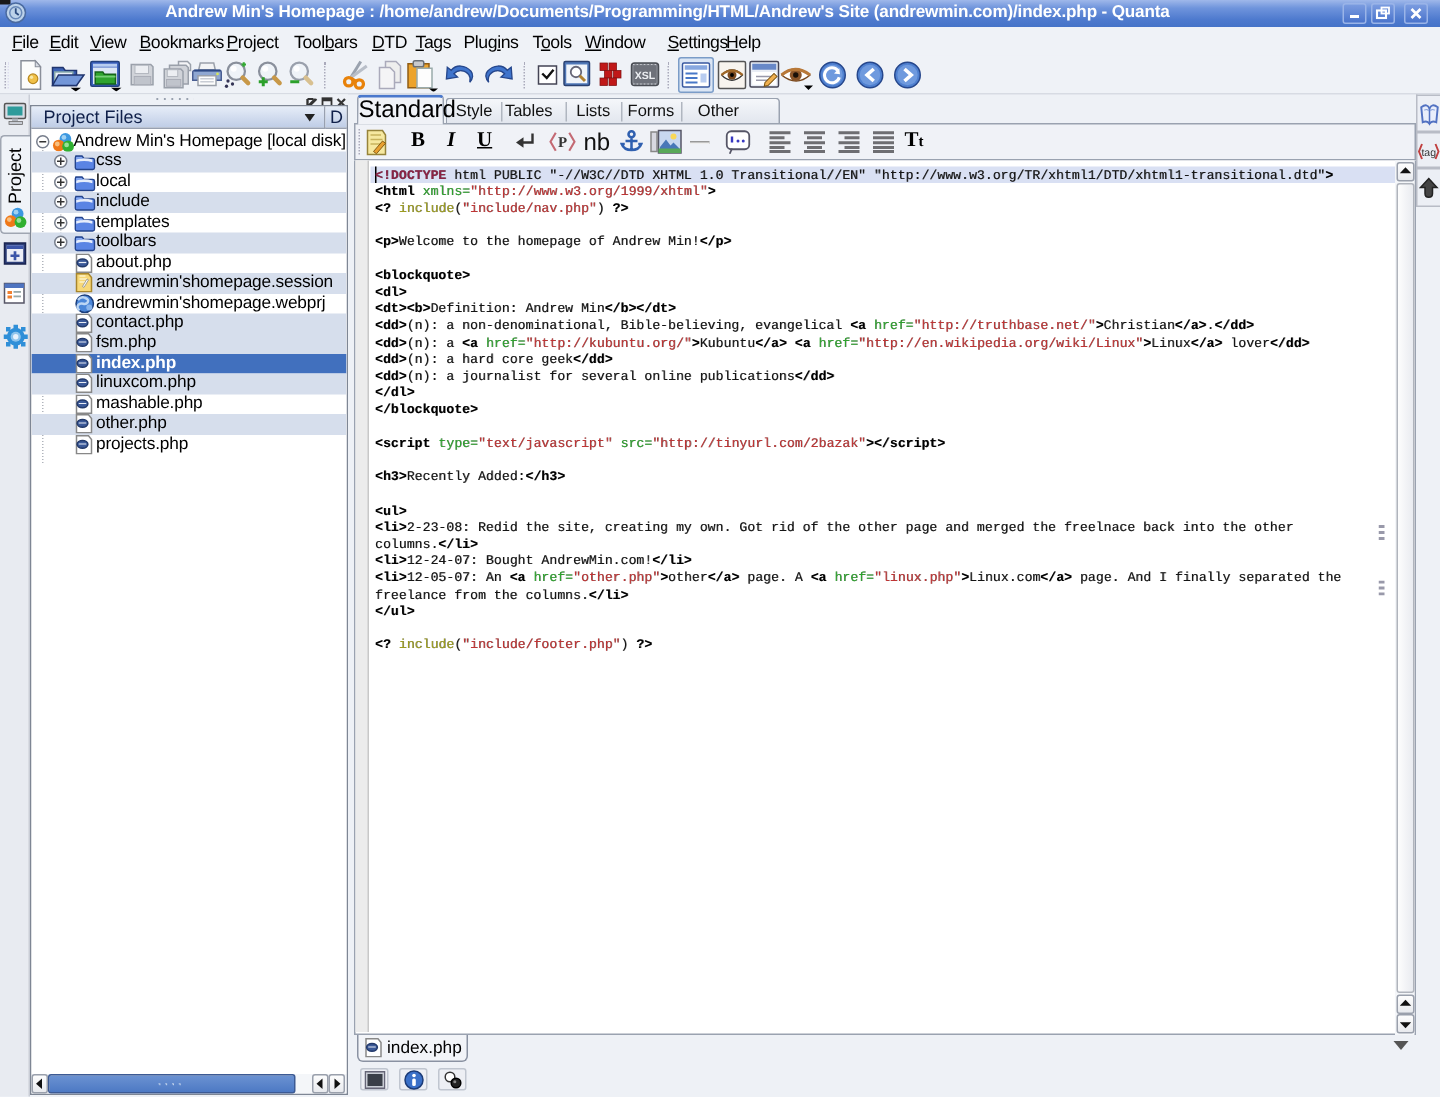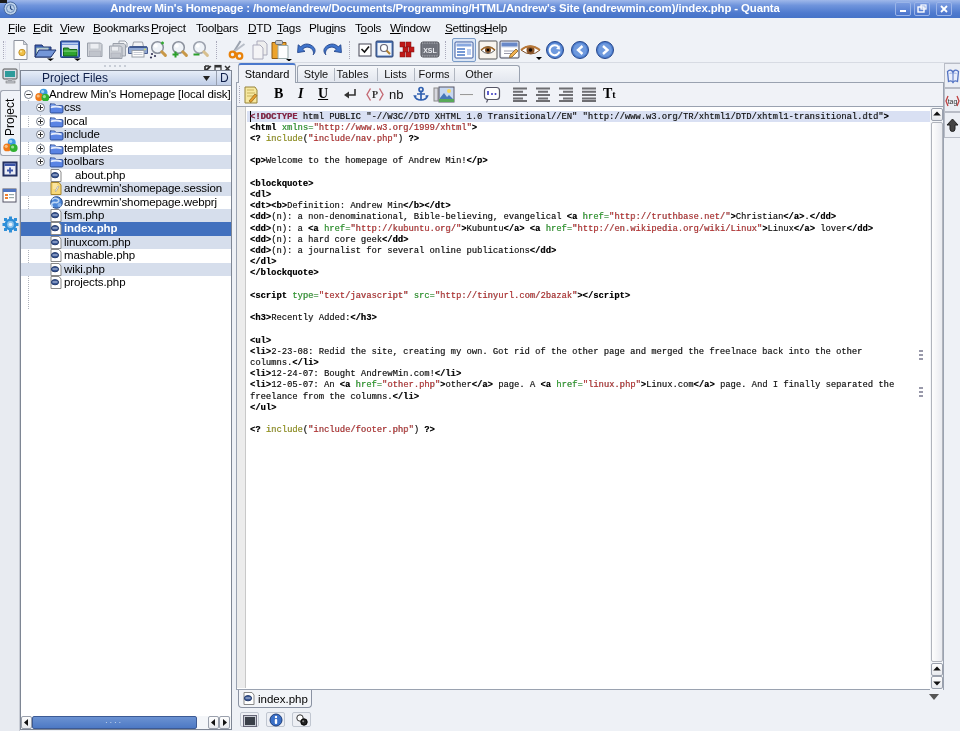--- a/index.html
+++ b/index.html
@@ -16,21 +16,21 @@
 .row{position:relative;height:13.45px;font-size:11.5px;color:#000;white-space:nowrap;letter-spacing:-0.1px}
 .row .lbl{position:absolute;top:0;line-height:13.45px}
 .row svg{position:absolute}
 .exp{position:absolute;width:9px;height:9px;top:2px;background:#fdfdfd;border:1px solid #777e8c;border-radius:50%}
 .exp i{position:absolute;background:#333}
 .alt{background:#d6deec}
 .sel{background:#4170be}
 .sel .lbl{color:#fff;font-weight:bold}
 .tbi{position:absolute;top:2px}
 .tab{position:absolute;top:2px;height:17px;background:linear-gradient(#f5f7fa,#e2e6ee);border:1px solid #9aa2b0;border-bottom:none;border-radius:3px 3px 0 0;font-size:11px;color:#111;text-align:center;line-height:16px}
-.tabA{position:absolute;top:0;height:20px;background:#f0f2f7;border:1px solid #9aa2b0;border-bottom:none;border-radius:3px 3px 0 0;font-size:11px;color:#000;text-align:center;line-height:18px;z-index:3}
+.tabA{position:absolute;top:0;height:20px;background:#f0f2f7;border:1px solid #9aa2b0;border-bottom:none;border-radius:3px 3px 0 0;font-size:16px;color:#000;text-align:center;line-height:18px;z-index:3}
 #code{position:absolute;font-family:"Liberation Mono",monospace;font-size:8.8px;line-height:11.21px;white-space:pre;color:#151515;text-shadow:0.35px 0 0 rgba(20,20,20,0.55)}
 #code .t{font-weight:bold;color:#000}
 #code .d{font-weight:bold;color:#8b2244}
 #code .a{color:#2ea32e}
 #code .s{color:#c03434}
 #code .k{color:#9d9d1e}
 .vtab{position:absolute;left:0;width:16px;background:#eceff5;border:1px solid #b8bcc6;border-right:none}
 </style></head>
 <body>
 <div id="titlebar"><div class="abs" style="left:0;top:0;width:7px;height:3px;background:#1a1a1a"></div>Andrew Min's Homepage : /home/andrew/Documents/Programming/HTML/Andrew's Site (andrewmin.com)/index.php - Quanta
@@ -307,21 +307,21 @@
       <path d="M2 2 h4 M2 2 v4" stroke="#333" stroke-width="1.3"></path>
       <rect x="12" y="1.5" width="6" height="6" fill="none" stroke="#333" stroke-width="1.2"></rect>
       <rect x="12" y="1.5" width="6" height="2" fill="#333"></rect>
       <path d="M22 2 l5 5 M27 2 l-5 5" stroke="#333" stroke-width="1.5"></path>
     </svg>
   </div>
 
   <div class="abs" style="left:0;top:7px;width:212px;height:660px;background:#fff;border:1px solid #7e8694"></div>
 
   <div class="abs" style="left:1px;top:8px;width:196px;height:15px;background:linear-gradient(#e6edf8,#bfcde6);border-right:1px solid #98a0b0;border-bottom:1px solid #98a0b0;font-size:12px;color:#10204a;line-height:14px">
-    <span style="padding-left:21px">Project Files</span>
+    <span style="padding-left:8px">Project Files</span>
     <svg class="abs" style="right:5px;top:5px" width="8" height="6">
         <path d="M0 0 h7 l-3.5 5 z" fill="#222"></path>
       </svg>
   </div>
   <div class="abs" style="left:197px;top:8px;width:14px;height:15px;background:linear-gradient(#e6edf8,#bfcde6);border-bottom:1px solid #98a0b0;font-size:12px;color:#10204a;line-height:14px;padding-left:3px">D</div>
 
   <div id="tree" class="abs" style="left:1px;top:23px;width:210px;height:630px;background:#fff;overflow:hidden;padding-top:2px">
       <div style="position:absolute;left:7px;top:8px;width:1px;height:215px;background-image:linear-gradient(#b0b4bc 50%,transparent 50%);background-size:1px 2px;z-index:0"></div>
       <div style="position:absolute;left:19px;top:21px;width:1px;height:54px;background-image:linear-gradient(#b0b4bc 50%,transparent 50%);background-size:1px 2px;z-index:0"></div>
     <div class="row">
@@ -398,21 +398,21 @@
           <path d="M2 3.6 h3.4 l1 1.3 h-4.8 z" fill="#88aaf0"></path>
         </svg>
         <span class="lbl" style="left:43px">toolbars</span>
       </div>
     <div class="row">
         <svg style="left:29px;top:0px" width="12" height="13" viewBox="0 0 12 13">
           <path d="M1 0.5 h8 l2 2.5 v9.5 h-10 z" fill="#fff" stroke="#888"></path>
           <ellipse cx="5" cy="6.2" rx="3.6" ry="2.6" fill="#3b5998" stroke="#233a6b"></ellipse>
           <path d="M2.5 5.6 h5 v0.8 h-5 z" fill="#e8ecf4"></path>
         </svg>
-        <span class="lbl" style="left:54px">about.php</span>
+        <span class="lbl" style="left:43px">about.php</span>
       </div>
     <div class="row alt">
         <svg style="left:29px;top:0px" width="12" height="13" viewBox="0 0 12 13">
           <path d="M1 0.5 h8 l2 2.5 v9.5 h-10 z" fill="#f7d878" stroke="#a8862c"></path>
           <path d="M3 2 l4 0 M3 4 l5 0 M3 6 l4 0" stroke="#fdf2c8" stroke-width="1"></path>
           <path d="M5 9 l3 -5 l1 .6 -3 5 z" fill="#fff" stroke="#888" stroke-width="0.5"></path>
         </svg>
         <span class="lbl" style="left:43px">andrewmin'shomepage.session</span>
       </div>
     <div class="row">
@@ -422,20 +422,28 @@
           <circle cx="9.5" cy="9" r="2" fill="#88b4ec"></circle>
         </svg>
         <span class="lbl" style="left:43px">andrewmin'shomepage.webprj</span>
       </div>
     <div class="row alt">
         <svg style="left:29px;top:0px" width="12" height="13" viewBox="0 0 12 13">
           <path d="M1 0.5 h8 l2 2.5 v9.5 h-10 z" fill="#fff" stroke="#888"></path>
           <ellipse cx="5" cy="6.2" rx="3.6" ry="2.6" fill="#3b5998" stroke="#233a6b"></ellipse>
           <path d="M2.5 5.6 h5 v0.8 h-5 z" fill="#e8ecf4"></path>
         </svg>
+        <span class="lbl" style="left:43px">contact.php</span>
+      </div>
+    <div class="row alt">
+        <svg style="left:29px;top:0px" width="12" height="13" viewBox="0 0 12 13">
+          <path d="M1 0.5 h8 l2 2.5 v9.5 h-10 z" fill="#fff" stroke="#888"></path>
+          <ellipse cx="5" cy="6.2" rx="3.6" ry="2.6" fill="#3b5998" stroke="#233a6b"></ellipse>
+          <path d="M2.5 5.6 h5 v0.8 h-5 z" fill="#e8ecf4"></path>
+        </svg>
         <span class="lbl" style="left:43px">fsm.php</span>
       </div>
     <div class="row sel">
         <svg style="left:29px;top:0px" width="12" height="13" viewBox="0 0 12 13">
           <path d="M1 0.5 h8 l2 2.5 v9.5 h-10 z" fill="#fff" stroke="#888"></path>
           <ellipse cx="5" cy="6.2" rx="3.6" ry="2.6" fill="#3b5998" stroke="#233a6b"></ellipse>
           <path d="M2.5 5.6 h5 v0.8 h-5 z" fill="#e8ecf4"></path>
         </svg>
         <span class="lbl" style="left:43px">index.php</span>
       </div>
@@ -454,21 +462,21 @@
           <path d="M2.5 5.6 h5 v0.8 h-5 z" fill="#e8ecf4"></path>
         </svg>
         <span class="lbl" style="left:43px">mashable.php</span>
       </div>
     <div class="row alt">
         <svg style="left:29px;top:0px" width="12" height="13" viewBox="0 0 12 13">
           <path d="M1 0.5 h8 l2 2.5 v9.5 h-10 z" fill="#fff" stroke="#888"></path>
           <ellipse cx="5" cy="6.2" rx="3.6" ry="2.6" fill="#3b5998" stroke="#233a6b"></ellipse>
           <path d="M2.5 5.6 h5 v0.8 h-5 z" fill="#e8ecf4"></path>
         </svg>
-        <span class="lbl" style="left:43px">wiki.php</span>
+        <span class="lbl" style="left:43px">other.php</span>
       </div>
     <div class="row">
         <svg style="left:29px;top:0px" width="12" height="13" viewBox="0 0 12 13">
           <path d="M1 0.5 h8 l2 2.5 v9.5 h-10 z" fill="#fff" stroke="#888"></path>
           <ellipse cx="5" cy="6.2" rx="3.6" ry="2.6" fill="#3b5998" stroke="#233a6b"></ellipse>
           <path d="M2.5 5.6 h5 v0.8 h-5 z" fill="#e8ecf4"></path>
         </svg>
         <span class="lbl" style="left:43px">projects.php</span>
       </div>
   </div>
@@ -520,21 +528,21 @@
     <div class="abs" style="left:81px;top:3px;font-family:'Liberation Serif',serif;font-weight:bold;font-size:14px;text-decoration:underline">U</div>
     <svg class="tbi" style="left:104px;top:4px" width="18" height="16" viewBox="0 0 18 16">
         <path d="M14 2 v6 h-9" fill="none" stroke="#333" stroke-width="1.6"></path>
         <path d="M8 4.5 L3 8 l5 3.5 z" fill="#333"></path>
       </svg>
     <svg class="tbi" style="left:127px;top:3px" width="22" height="17" viewBox="0 0 22 17">
         <path d="M6.5 2.5 L3 8.5 L6.5 14.5" fill="none" stroke="#c46a74" stroke-width="1.4"></path>
         <path d="M15.5 2.5 L19 8.5 L15.5 14.5" fill="none" stroke="#c46a74" stroke-width="1.4"></path>
         <text x="11" y="12" font-size="10" font-weight="bold" text-anchor="middle" fill="#333" font-family="Liberation Serif">P</text>
       </svg>
-    <div class="abs" style="left:152px;top:4px;font-size:13px;color:#111">nb</div>
+    <div class="abs" style="left:152px;top:4px;font-size:16px;color:#111">nb</div>
     <svg class="tbi" style="left:174px;top:2px" width="20" height="20" viewBox="0 0 20 20">
         <path d="M10 4.5 m-2 0 a2 2 0 1 0 4 0 a2 2 0 1 0 -4 0 M10 6.5 V15 M10 15 q-5 0 -6.5 -4 l2 0 M10 15 q5 0 6.5 -4 l-2 0 M6 9 h8" fill="none" stroke="#3060b0" stroke-width="1.7"></path>
       </svg>
     <svg class="tbi" style="left:196px;top:3px" width="22" height="18" viewBox="0 0 22 18">
         <rect x="1" y="2" width="4" height="13" fill="#d8d8e0" stroke="#888"></rect>
         <rect x="6" y="1" width="15" height="15" fill="#c8d8f0" stroke="#556"></rect>
         <path d="M7 12 l4 -5 3 4 2 -2 4 4 0 3 -13 0 z" fill="#4878b8"></path>
         <circle cx="16" cy="5" r="2" fill="#f8d858"></circle>
         <rect x="6" y="13" width="15" height="3" fill="#58a858"></rect>
       </svg>

